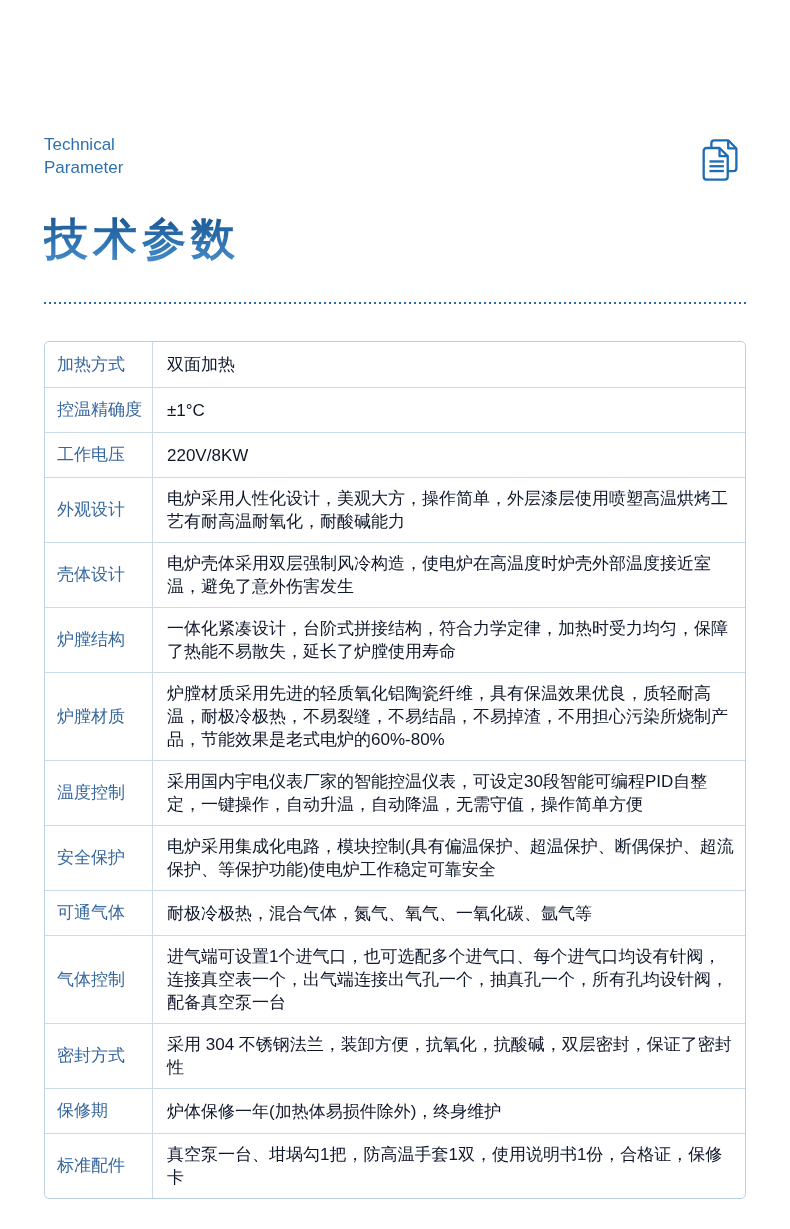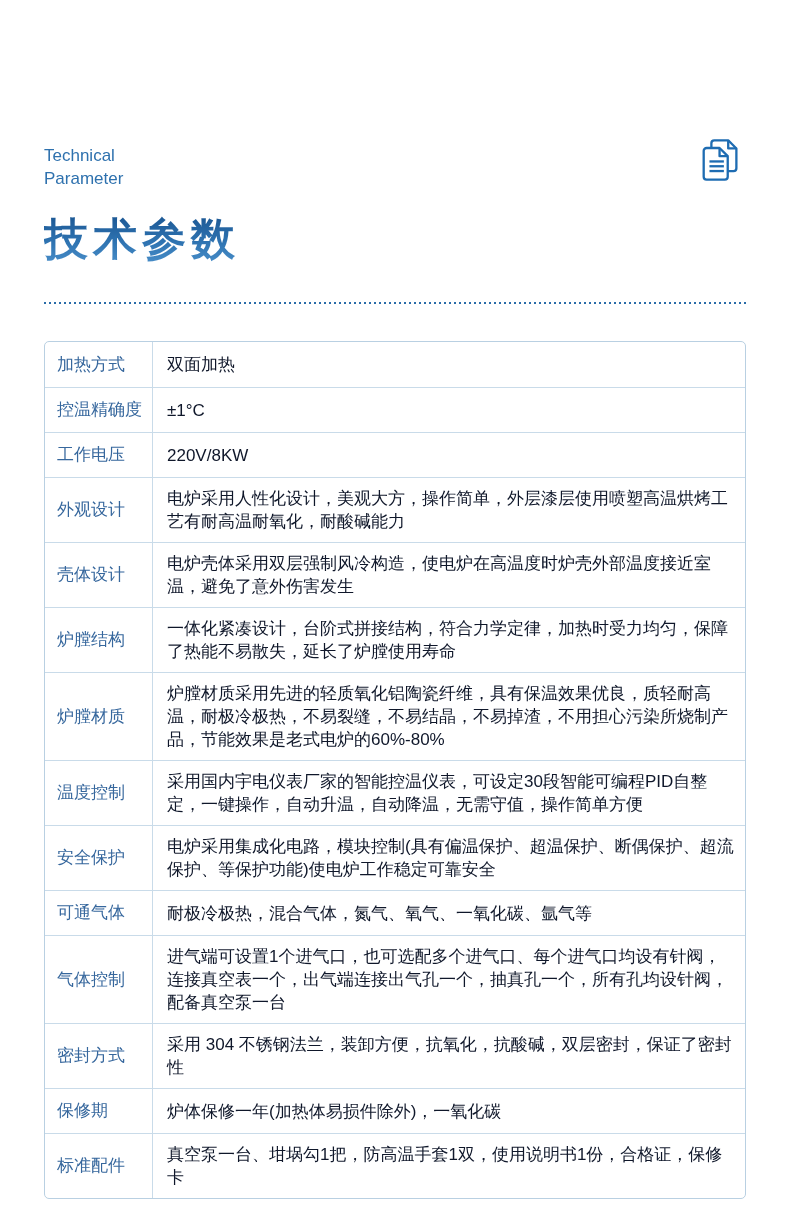--- a/index.html
+++ b/index.html
@@ -8,21 +8,21 @@
     width: 790px; height: 1229px;
     font-family: "Liberation Sans", "DejaVu Sans", sans-serif;
     overflow: hidden;
   }
   .page { width: 790px; height: 1229px; padding: 0 44px; background: #ffffff; }
 
   .header {
     padding-top: 133px;
     display: flex;
     justify-content: space-between;
-    align-items: flex-end;
+    align-items: flex-start;
   }
   .eyebrow {
     color: #2e71ae;
     font-size: 17px;
     line-height: 23px;
     font-weight: 400;
   }
   .doc-icon { width: 50px; height: 52px; margin-top: 1px; }
 
   .big-title {
@@ -145,21 +145,21 @@
       <div class="row">
         <div class="cell label">气体控制</div>
         <div class="cell value">进气端可设置1个进气口，也可选配多个进气口、每个进气口均设有针阀，连接真空表一个，出气端连接出气孔一个，抽真孔一个，所有孔均设针阀，配备真空泵一台</div>
       </div>
       <div class="row">
         <div class="cell label">密封方式</div>
         <div class="cell value">采用 304 不锈钢法兰，装卸方便，抗氧化，抗酸碱，双层密封，保证了密封性</div>
       </div>
       <div class="row">
         <div class="cell label">保修期</div>
-        <div class="cell value">炉体保修一年(加热体易损件除外)，一氧化碳</div>
+        <div class="cell value">炉体保修一年(加热体易损件除外)，终身维护</div>
       </div>
       <div class="row">
         <div class="cell label">标准配件</div>
         <div class="cell value">真空泵一台、坩埚勾1把，防高温手套1双，使用说明书1份，合格证，保修卡</div>
       </div>
     </div>
 
 </div>
 
 </body></html>

